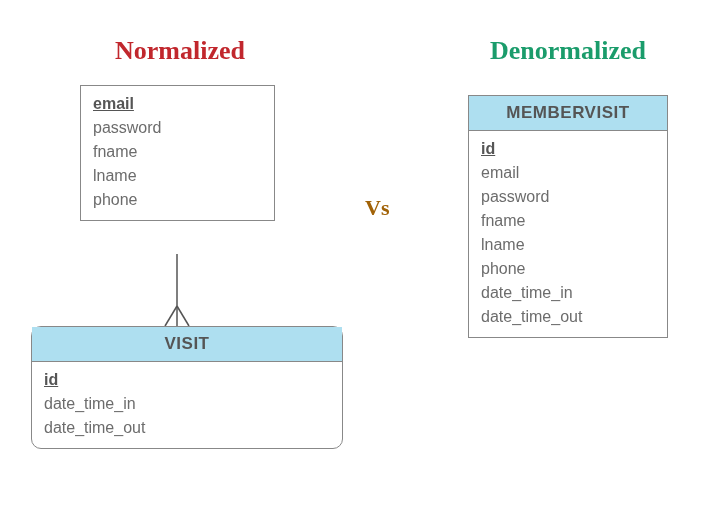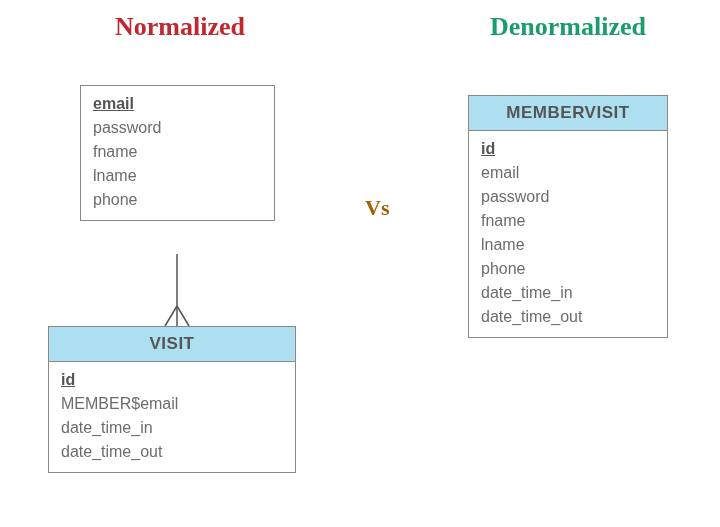--- a/index.html
+++ b/index.html
@@ -10,20 +10,21 @@
     background: #ffffff;
     font-family: Arial, Helvetica, sans-serif;
     position: relative;
     overflow: hidden;
   }
   .header-label {
     position: absolute;
     font-family: "Comic Sans MS", "Segoe Script", cursive;
     font-size: 26px;
     font-weight: bold;
+    margin-top: 24px;
   }
   .vs-label {
     position: absolute;
     font-family: "Comic Sans MS", "Segoe Script", cursive;
     font-size: 22px;
     color: #a16207;
     font-weight: bold;
   }
   .table-box {
     position: absolute;
@@ -84,25 +85,24 @@
 </div>
 
 <svg class="connector" style="left:0; top:0; width:720px; height:527px;">
 
   <line x1="177" y1="254" x2="177" y2="326"></line>
 
   <line x1="177" y1="306" x2="165" y2="326"></line>
   <line x1="177" y1="306" x2="189" y2="326"></line>
 </svg>
 
-<div class="table-box" style="left:48px; top:326px; width:248px;">
+<div class="table-box" style="left:31px; top:326px; width:312px;border-radius:10px;">
   <div class="table-title">VISIT</div>
   <div class="table-fields">
     <div class="field-row field-pk">id</div>
-    <div class="field-row">MEMBER$email</div>
     <div class="field-row">date_time_in</div>
     <div class="field-row">date_time_out</div>
   </div>
 </div>
 
 <div class="table-box" style="left:468px; top:95px; width:200px;">
   <div class="table-title">MEMBERVISIT</div>
   <div class="table-fields">
     <div class="field-row field-pk">id</div>
     <div class="field-row">email</div>

